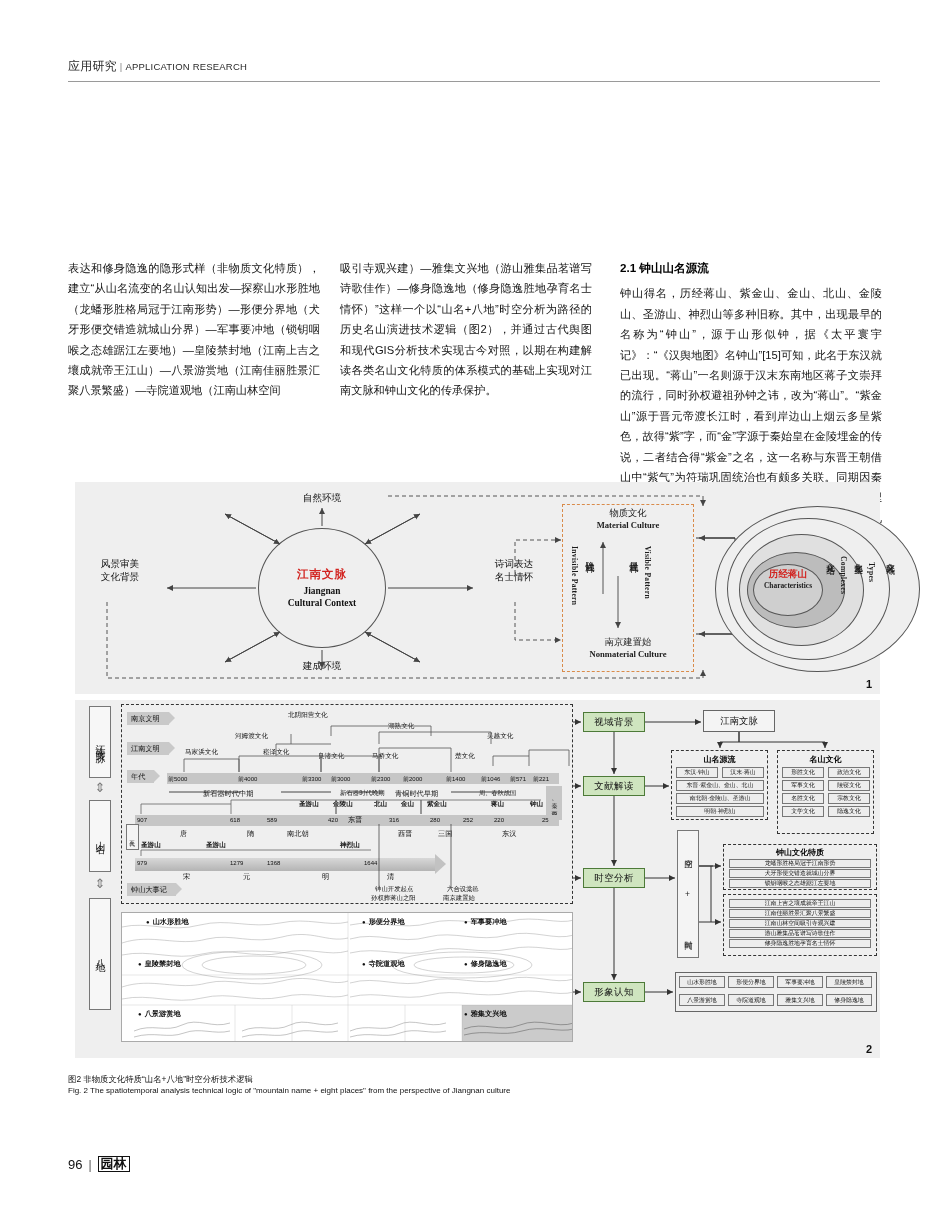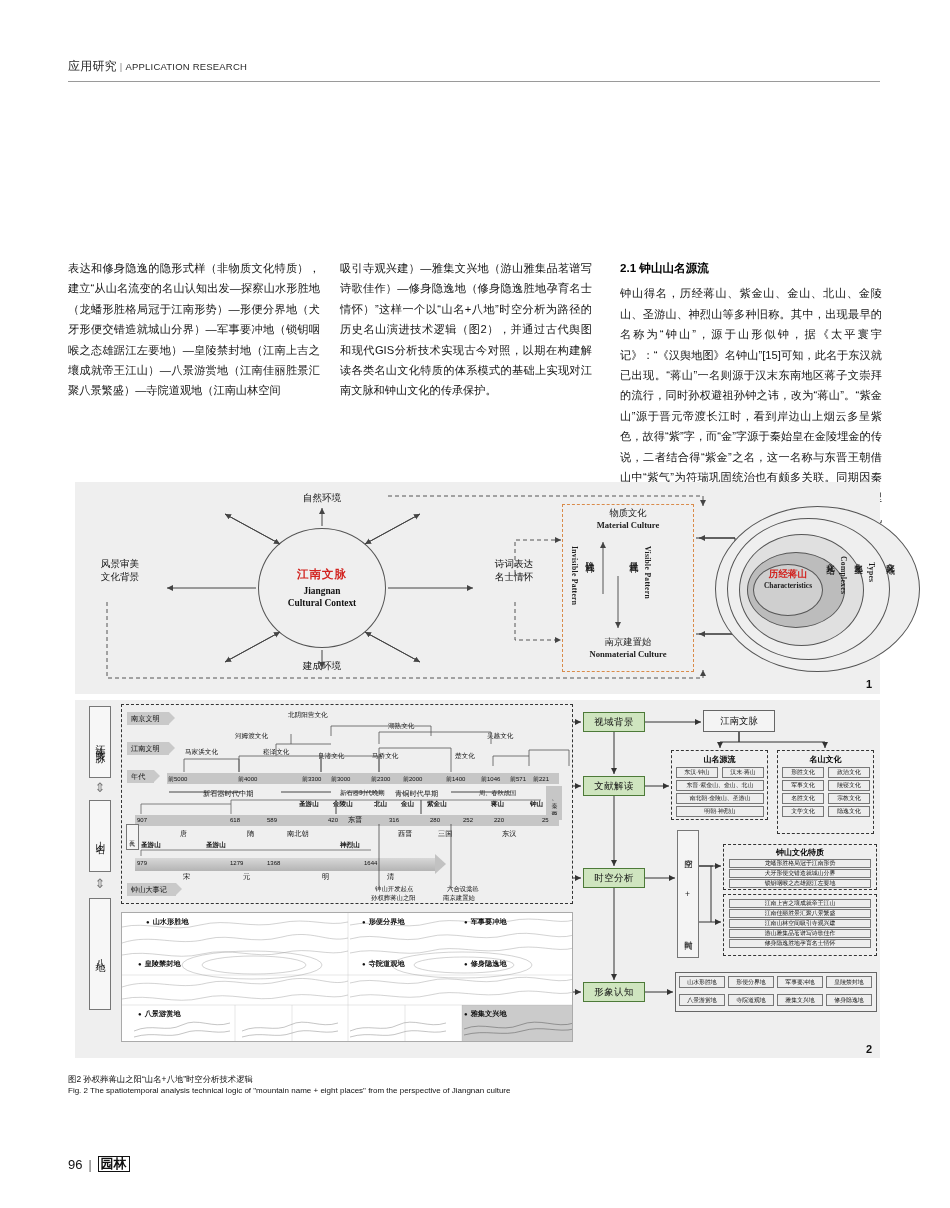--- a/index.html
+++ b/index.html
@@ -510,21 +510,21 @@
         <line x1="624" y1="222" x2="646" y2="222" marker-end="url(#a2)"></line>
         <path d="M636,166 L636,222" stroke-width="1"></path>
       </g>
     </svg>
 
     <div class="num">2</div>
   </div>
 
   <div class="caps">
     <div class="gap"></div>
-    <div class="cn">图2  孙权葬蒋山之阳“山名+八地”时空分析技术逻辑</div>
+    <div class="cn">图2  非物质文化特质“山名+八地”时空分析技术逻辑</div>
     <div>Fig. 2   The spatiotemporal analysis technical logic of "mountain name + eight places" from the perspective of Jiangnan culture</div>
   </div>
 
   <div class="footer">
     <span class="pg">96</span>
     <span style="font-size:12px;color:#555;">|</span>
     <span class="logo">园林</span>
   </div>
 
 </div>

